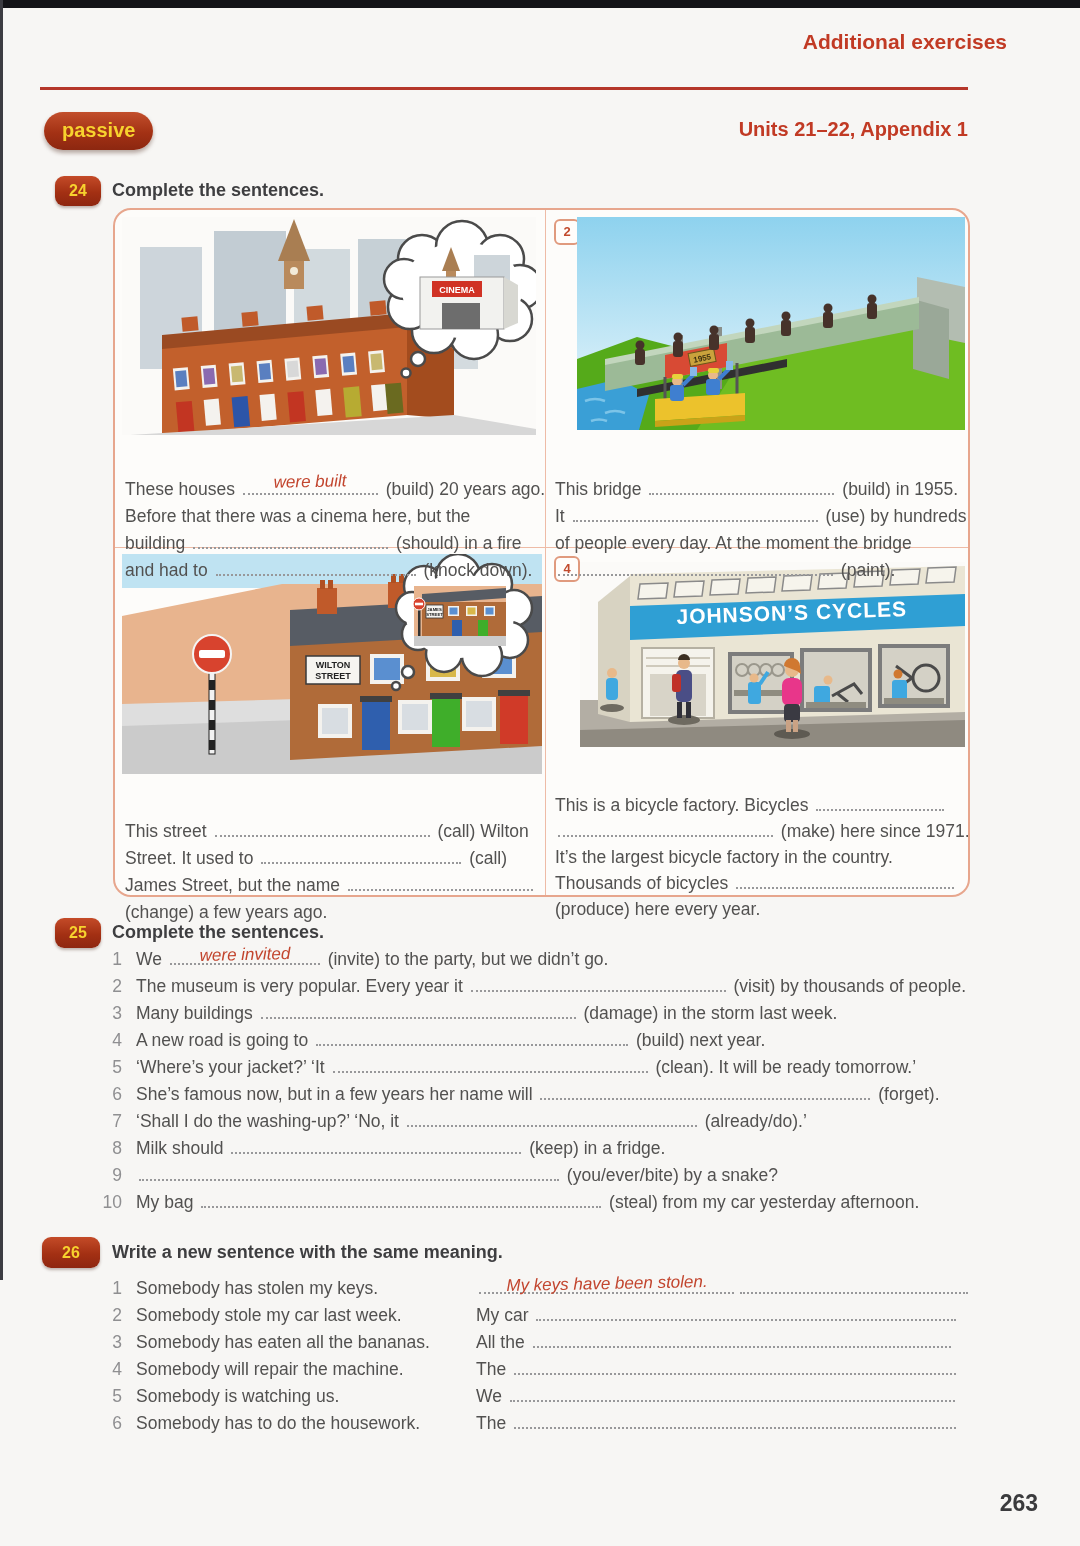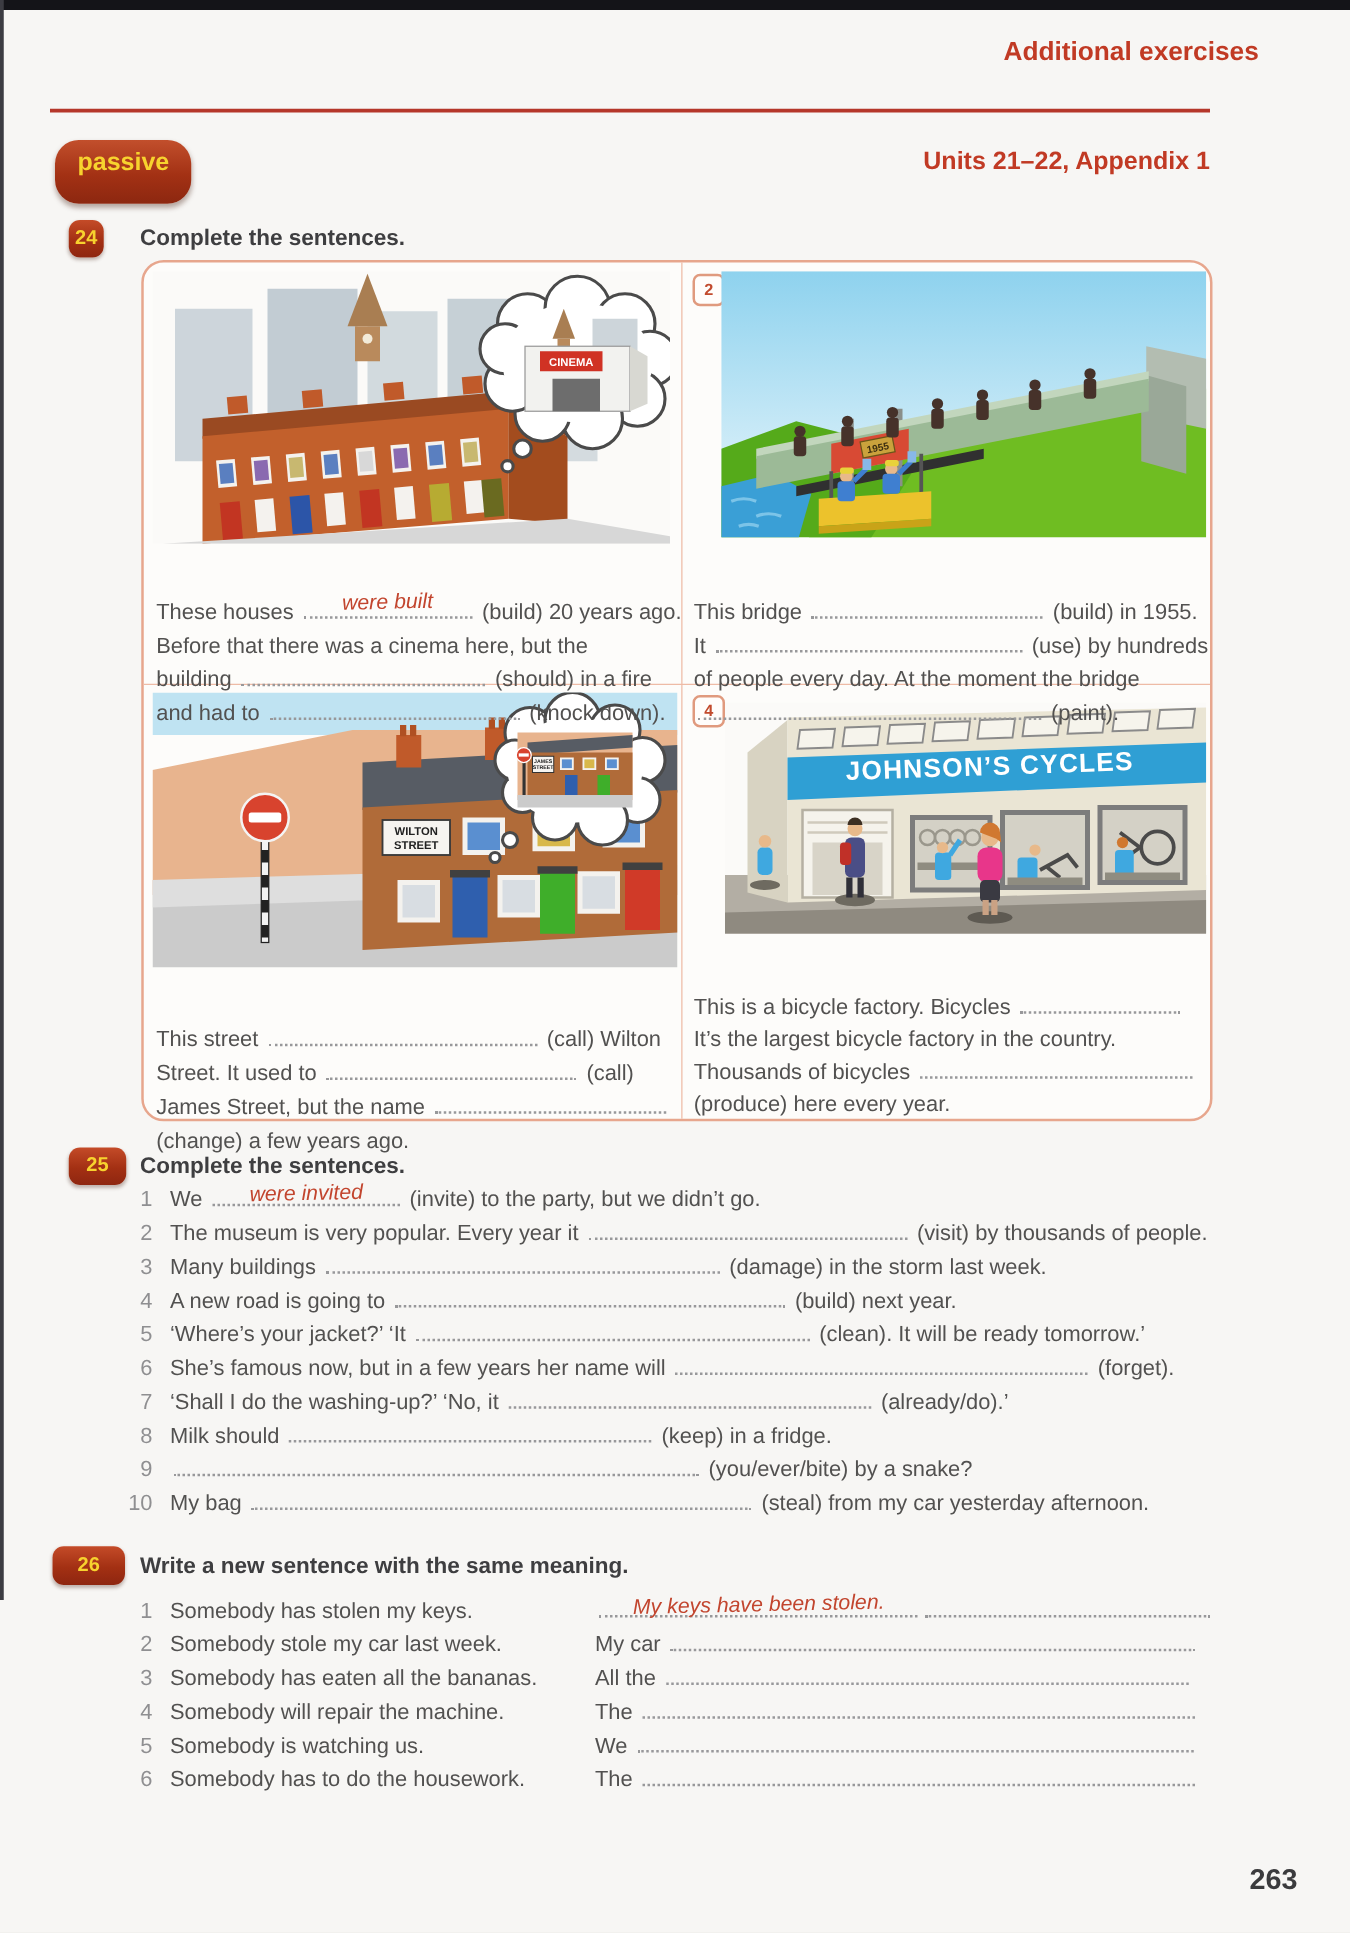--- a/index.html
+++ b/index.html
@@ -3,28 +3,28 @@
 <meta charset="utf-8">
 <style>
   html,body{margin:0;padding:0;}
   body{width:1080px;height:1546px;background:#e9e8e6;font-family:"Liberation Sans",sans-serif;}
   .page{position:relative;width:1080px;height:1546px;background:#f7f6f4;overflow:hidden;}
   .edge-top{position:absolute;left:0;top:0;width:1080px;height:8px;background:#141418;}
   .edge-left{position:absolute;left:0;top:0;width:3px;height:1280px;background:#3c3c42;}
 
   .hdr-title{position:absolute;right:73px;top:30px;font-size:21px;font-weight:bold;color:#c13a24;}
   .hdr-rule{position:absolute;left:40px;top:87px;width:928px;height:3px;background:#b5372a;}
-  .badge-passive{position:absolute;left:44px;top:112px;padding:7px 18px 21px 18px;border-radius:19px;
+  .badge-passive{position:absolute;left:44px;top:112px;padding:7px 18px 8px 18px;border-radius:19px;
     background:linear-gradient(180deg,#c24f2c 0%,#a33114 55%,#8c2710 100%);
     color:#f7d22e;font-size:20px;font-weight:bold;box-shadow:0 3px 4px rgba(60,20,5,.35);}
   .hdr-units{position:absolute;right:112px;top:118px;font-size:20px;font-weight:bold;color:#c13a24;}
 
   .chip{position:absolute;border-radius:9px;background:linear-gradient(180deg,#c44b28 0%,#a33013 55%,#8e2610 100%);
     color:#f7d22e;font-weight:bold;text-align:center;box-shadow:0 2px 3px rgba(60,20,5,.3);}
-  .chip-24{left:55px;top:176px;width:28px;height:30px;font-size:16px;line-height:30px;}
+  .chip-24{left:55px;top:176px;width:46px;height:30px;font-size:16px;line-height:30px;}
   .chip-25{left:55px;top:918px;width:46px;height:30px;font-size:16px;line-height:30px;}
   .chip-26{left:42px;top:1237px;width:58px;height:31px;font-size:16px;line-height:31px;}
   .sec-title{position:absolute;font-size:18px;font-weight:bold;color:#3e3e40;}
   .t24{left:112px;top:180px;} .t25{left:112px;top:922px;} .t26{left:112px;top:1242px;}
 
   .box24{position:absolute;left:113px;top:208px;width:853px;height:685px;background:#fdfcfa;
     border:2px solid #e7a68d;border-radius:18px;}
   .div-v{position:absolute;left:430px;top:0;width:1px;height:685px;background:#eebba6;}
   .div-h{position:absolute;left:0;top:337px;width:853px;height:1px;background:#eebba6;}
   .numchip{position:absolute;width:22px;height:22px;border:2px solid #e09a7e;border-radius:6px;background:#fffdfb;
@@ -415,20 +415,21 @@
       <div class="line"><span class="blank" style="width: 275px;"></span><span> (paint).</span></div>
     </div>
     <div class="qtext" style="left:10px;top:570px;width:416px;">
       <div class="line"><span>This street </span><span class="blank" style="width: 215px;"></span><span> (call) Wilton</span></div>
       <div class="line"><span>Street.  It used to </span><span class="blank" style="width: 200px;"></span><span> (call)</span></div>
       <div class="line"><span>James Street, but the name </span><span class="blank" style="width: 185px;"></span></div>
       <div class="line"><span>(change) a few years ago.</span></div>
     </div>
     <div class="qtext q4" style="left:440px;top:544px;width:410px;">
       <div class="line"><span>This is a bicycle factory.  Bicycles </span><span class="blank" style="width: 128px;"></span></div>
+      <div class="line"><span class="blank" style="width: 215px;"></span><span> (make) here since 1971.</span></div>
       <div class="line"><span>It’s the largest bicycle factory in the country.</span></div>
       <div class="line"><span>Thousands of bicycles </span><span class="blank" style="width: 218px;"></span></div>
       <div class="line"><span>(produce) here every year.</span></div>
     </div>
   </div>
 
   <div class="chip chip-25">25</div>
   <div class="sec-title t25">Complete the sentences.</div>
 
   <div class="ex25-row" style="top:949px;">

